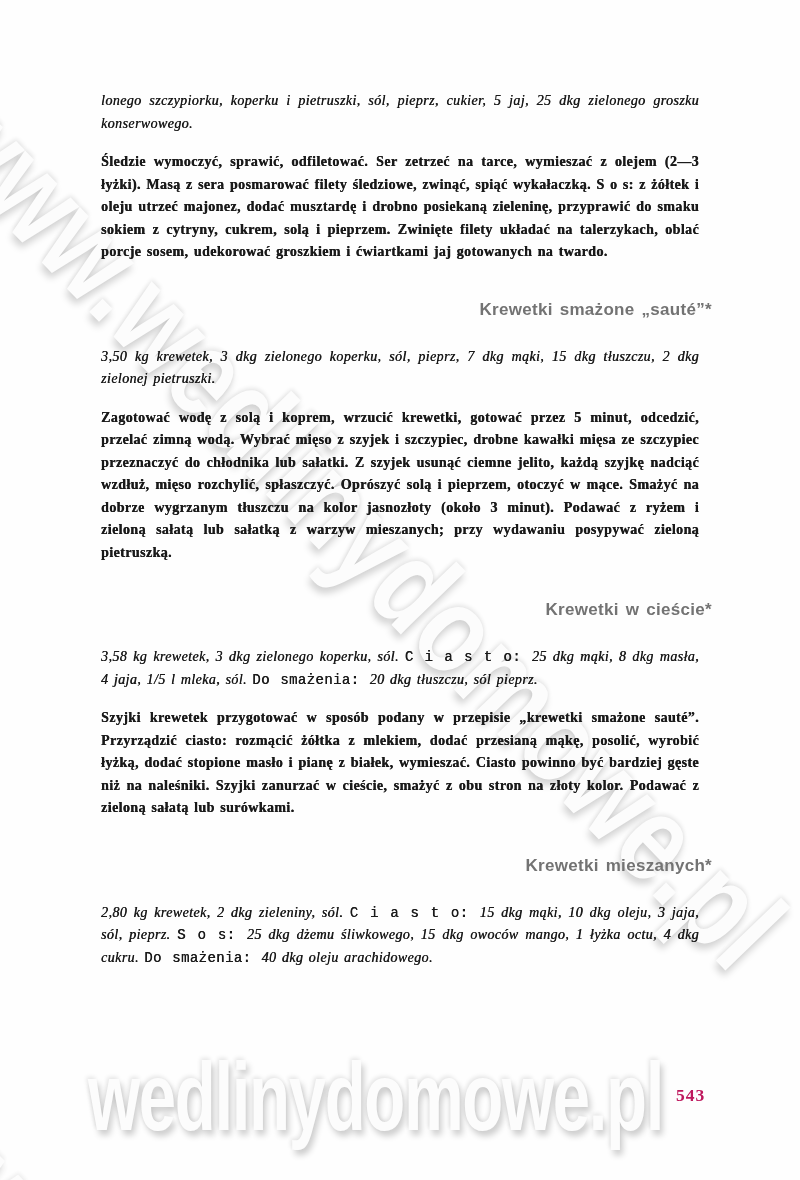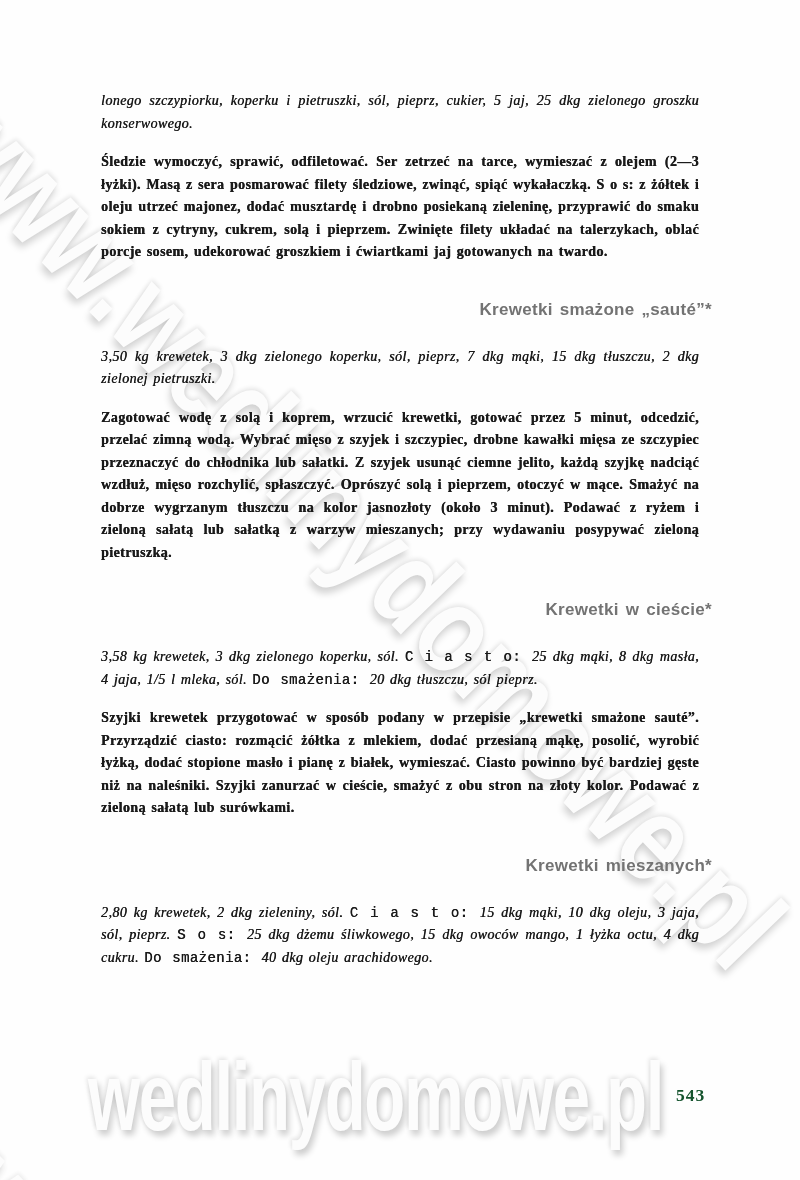--- a/index.html
+++ b/index.html
@@ -78,21 +78,21 @@
     color:#737373;
   }
   .page-number{
     position:absolute;
     left:676px;top:1085px;
     z-index:2;
     font-family:"Liberation Serif",serif;
     font-weight:700;
     font-size:17.5px;
     letter-spacing:1px;
-    color:#14532d;
+    color:#be185d;
   }
 </style>
 </head>
 <body>
 
 <div class="page">
 
   <div class="wm wm-diagonal">www.wedlinydomowe.pl</div>
   <div class="wm wm-diagonal-2">www.wedlinydomowe.pl</div>
   <div class="wm wm-bottom">wedlinydomowe.pl</div>

